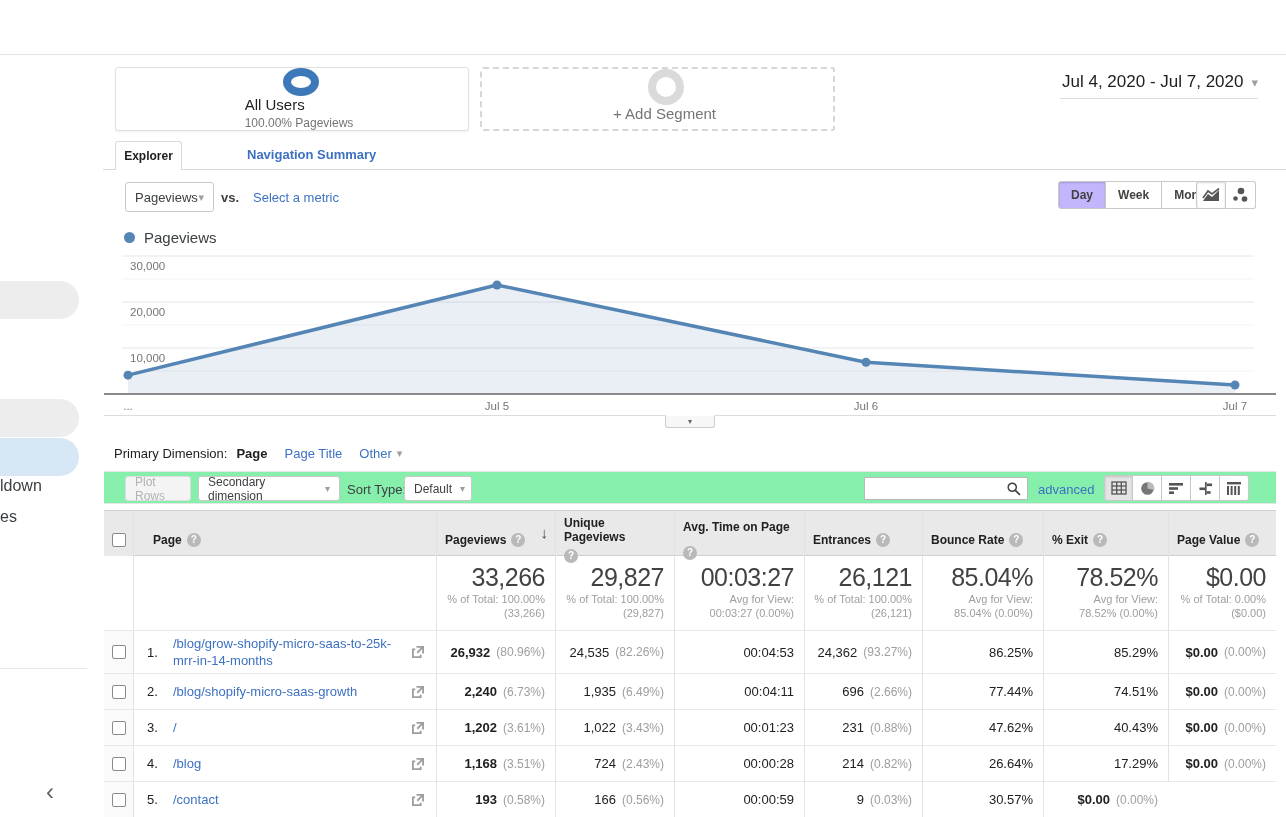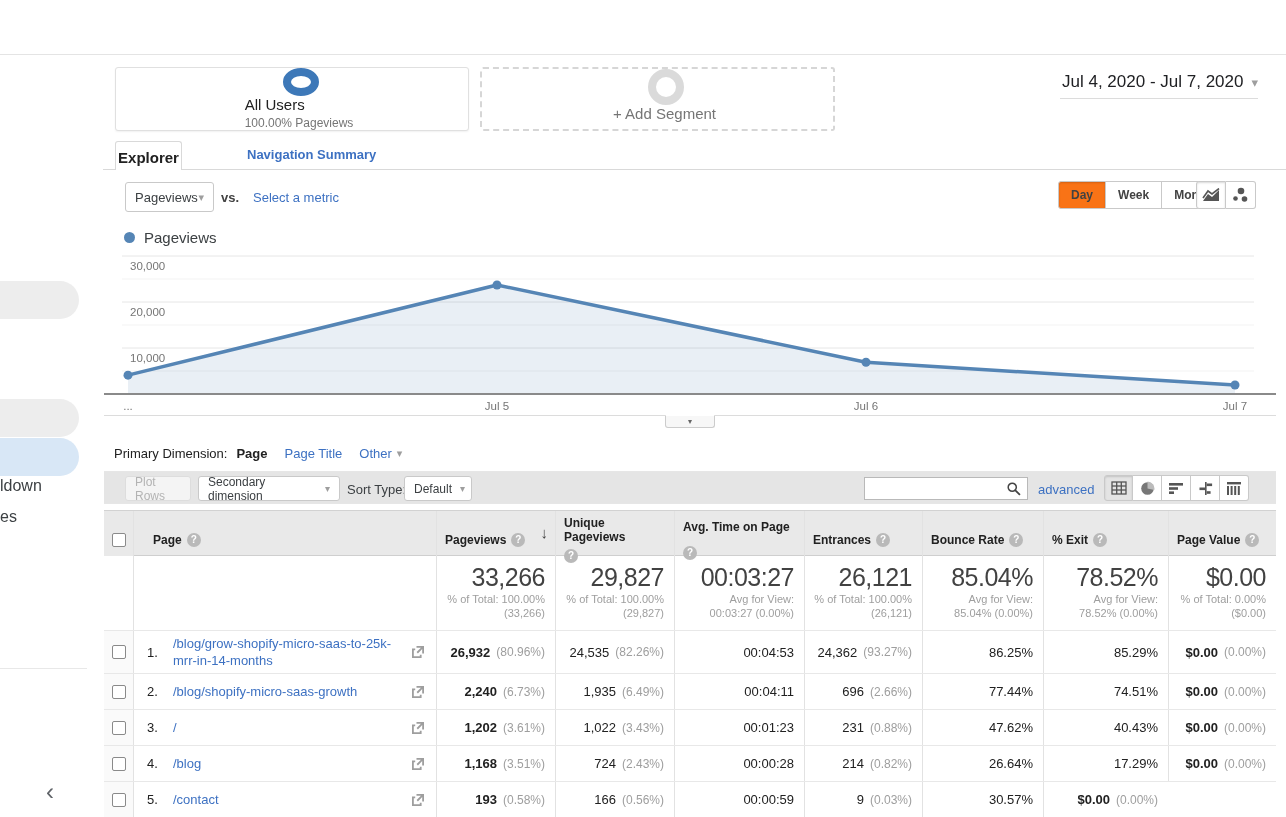--- a/index.html
+++ b/index.html
@@ -44,55 +44,55 @@
   .donut.gray { border-color:#dadada; }
   .seg-txt { margin-left:14px; }
   .seg-title { font-size:15px; color:#212121; }
   .seg-sub { font-size:12px; color:#757575; margin-top:3px; }
   .addseg { font-size:15px; color:#757575; margin-left:14px; }
   .daterange { left:1060px; top:66px; width:198px; height:33px; border-bottom:1px solid #dcdcdc; display:flex; align-items:center; justify-content:flex-end; gap:8px; font-size:17px; color:#202124; }
   .daterange .caret { color:#9e9e9e; font-size:13px; }
 
   
   .tabline { left:103px; top:169px; width:1183px; height:1px; background:#d9d9d9; }
-  .tab-active { left:115px; top:141px; width:67px; height:29px; background:#fff; border:1px solid #d9d9d9; border-bottom:none; border-radius:3px 3px 0 0; font-size:15px; font-weight:bold; color:#212121; text-align:center; padding-top:7px; z-index:2; }
+  .tab-active { left:115px; top:141px; width:67px; height:29px; background:#fff; border:1px solid #d9d9d9; border-bottom:none; border-radius:3px 3px 0 0; font-size:12px; font-weight:bold; color:#212121; text-align:center; padding-top:7px; z-index:2; }
   .tab-link { left:247px; top:147px; font-size:13px; font-weight:bold; color:#3d71c2; }
 
   
   .btn { border:1px solid #c9c9c9; border-radius:3px; background:#fff; font-size:13px; color:#3c4043; font-family:"Liberation Sans",sans-serif; }
   .metric-btn { left:125px; top:182px; width:89px; height:30px; display:flex; align-items:center; justify-content:space-between; padding:0 9px; }
   .metric-btn .caret { color:#9e9e9e; font-size:11px; }
   .vs { left:221px; top:190px; font-size:13px; font-weight:bold; color:#424242; }
   .sel-metric { left:253px; top:190px; font-size:13px; color:#3d71c2; }
   .seg-btns { display:flex; }
   .gran { left:1058px; top:181px; }
   .gran .gb { height:28px; padding:0 12px; border:1px solid #c9c9c9; border-left:none; background:#fff; font-size:12px; font-weight:bold; color:#424242; line-height:26px; }
   .gran .gb:first-child { border-left:1px solid #c9c9c9; border-radius:3px 0 0 3px; }
   .gran .gb:last-child { border-radius:0 3px 3px 0; }
-  .gb.active, .cb.active { background:#f97316; box-shadow:inset 0 1px 2px rgba(0,0,0,.15); }
+  .gb.active, .cb.active { background:#c4b5fd; box-shadow:inset 0 1px 2px rgba(0,0,0,.15); }
   .ctoggle { left:1196px; top:181px; }
   .ctoggle .cb { width:30px; height:28px; border:1px solid #c9c9c9; border-left:none; background:#fff; display:flex; align-items:center; justify-content:center; }
   .ctoggle .cb:first-child { border-left:1px solid #c9c9c9; border-radius:3px 0 0 3px; }
   .ctoggle .cb:last-child { border-radius:0 3px 3px 0; }
 
   
   .legend { left:124px; top:229px; display:flex; align-items:center; gap:9px; font-size:15px; color:#3c4043; }
   .legend .dot { width:11px; height:11px; border-radius:50%; background:#5585b5; }
   .chart-wrap { left:104px; top:253px; width:1172px; height:162px; }
   .chart-bline { left:104px; top:415px; width:1172px; height:1px; background:#dcdcdc; }
   .handle { left:665px; top:415px; width:50px; height:13px; background:#f7f7f7; border:1px solid #ccc; border-top:1px solid #fff; border-radius:0 0 3px 3px; text-align:center; font-size:8px; color:#666; line-height:11px; z-index:3; }
 
   
   .primdim { left:114px; top:446px; font-size:13px; color:#212121; display:flex; align-items:center; }
   .primdim .pd-page { font-weight:bold; margin-left:9px; }
   .primdim .pd-link { color:#3d71c2; margin-left:17px; }
   .primdim .caret { color:#9e9e9e; font-size:11px; margin-left:5px; }
 
   
-  .toolbar { left:104px; top:471px; width:1172px; height:33px; background:#e5e5e5; border-top:1px solid #e6e6e6; border-bottom:1px solid #e6e6e6; }
+  .toolbar { left:104px; top:471px; width:1172px; height:33px; background:#86efac; border-top:1px solid #e6e6e6; border-bottom:1px solid #e6e6e6; }
   .tbtn { position:absolute; height:25px; top:4px; border:1px solid #c9c9c9; border-radius:3px; background:#fff; font-size:12px; color:#3c4043; display:flex; align-items:center; justify-content:space-between; padding:0 9px; gap:8px; }
   .tbtn .caret { color:#9e9e9e; font-size:10px; }
   .plot-rows { left:21px; width:66px; color:#b3b3b3; background:#f4f4f4; border-color:#ddd; justify-content:center; }
   .sec-dim { left:94px; width:142px; }
   .sortlbl { position:absolute; left:243px; top:10px; font-size:13px; color:#3c4043; }
   .sort-btn { left:300px; width:68px; }
   .tsearch { position:absolute; left:760px; top:5px; width:136px; height:23px; border:1px solid #b9b9b9; background:#fff; font-size:12px; padding:0 5px; font-family:"Liberation Sans",sans-serif; }
   .mag-btn { position:absolute; left:895px; top:5px; width:29px; height:23px; border:1px solid #b9b9b9; border-left:none; background:#fff; display:flex; align-items:center; justify-content:center; }
   .advanced { position:absolute; left:934px; top:10px; font-size:13px; color:#3d71c2; }
   .views { position:absolute; left:1000px; top:3px; display:flex; }

